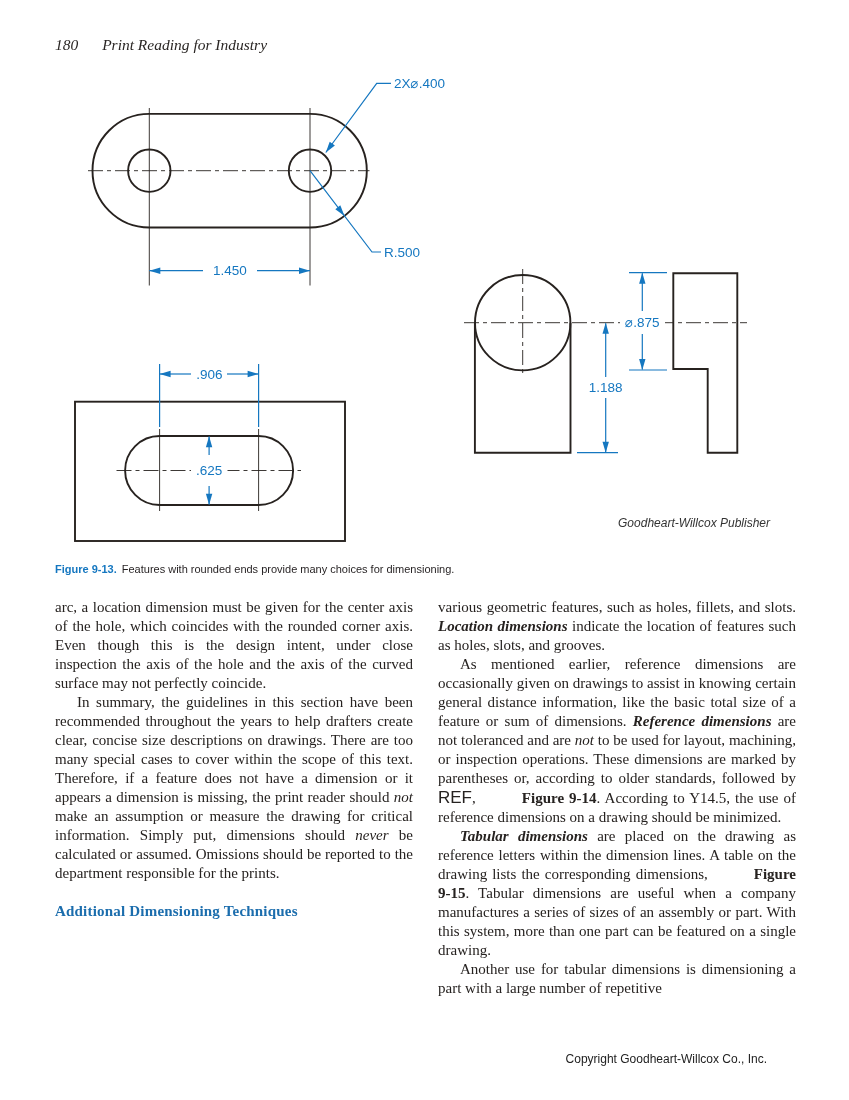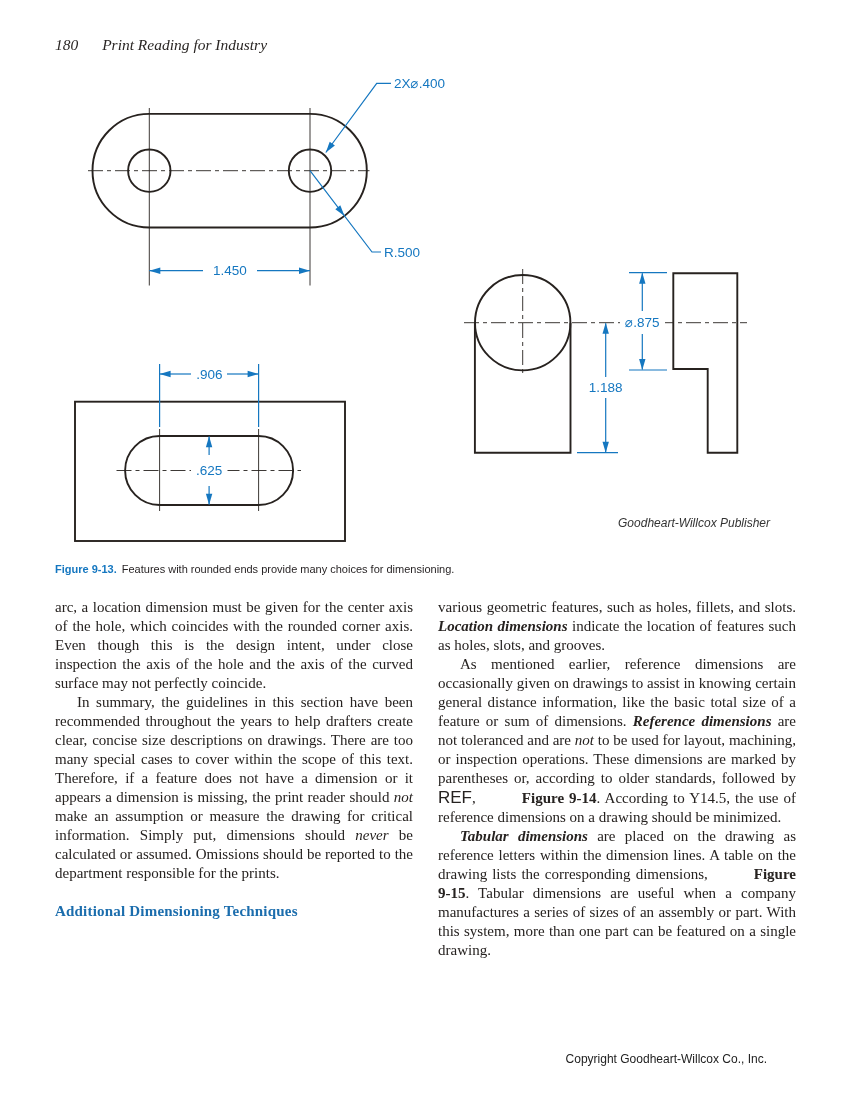--- a/index.html
+++ b/index.html
@@ -157,17 +157,18 @@
   <div class="col col-left">
     <p><span>arc, a location dimension must be given for the center axis of the hole, which coincides with the rounded corner axis. Even though this is the design intent, under close inspection the axis of the hole and the axis of the curved surface may not perfectly coincide.</span></p>
     <p class="indent"><span>In summary, the guidelines in this section have been recommended throughout the years to help drafters create clear, concise size descriptions on drawings. There are too many special cases to cover within the scope of this text. Therefore, if a feature does not have a dimension or it appears a dimension is missing, the print reader should </span><span class="rs-i">not</span><span> make an assumption or measure the drawing for critical information. Simply put, dimensions should </span><span class="rs-i">never</span><span> be calculated or assumed. Omissions should be reported to the department responsible for the prints.</span></p>
     <h2 class="section">Additional Dimensioning Techniques</h2>
   </div>
 
   <div class="col col-right">
     <p><span>various geometric features, such as holes, fillets, and slots. </span><span class="rs-bi">Location dimensions</span><span> indicate the location of features such as holes, slots, and grooves.</span></p>
     <p class="indent"><span>As mentioned earlier, reference dimensions are occasionally given on drawings to assist in knowing certain general distance information, like the basic total size of a feature or sum of dimensions. </span><span class="rs-bi">Reference dimensions</span><span> are not toleranced and are </span><span class="rs-i">not</span><span> to be used for layout, machining, or inspection operations. These dimensions are marked by parentheses or, according to older standards, followed by </span><span class="rs-sans">REF</span><span>, </span><span class="rs-b">Figure 9-14</span><span>. According to Y14.5, the use of reference dimensions on a drawing should be minimized.</span></p>
     <p class="indent"><span class="rs-bi">Tabular dimensions</span><span> are placed on the drawing as reference letters within the dimension lines. A table on the drawing lists the corresponding dimensions, </span><span class="rs-b">Figure 9-15</span><span>. Tabular dimensions are useful when a company manufactures a series of sizes of an assembly or part. With this system, more than one part can be featured on a single drawing.</span></p>
+    <p class="indent"><span>Another use for tabular dimensions is dimensioning a part with a large number of repetitive</span></p>
   </div>
 
   <div class="footer">Copyright Goodheart-Willcox Co., Inc.</div>
 
 </div>
 
 </body></html>

